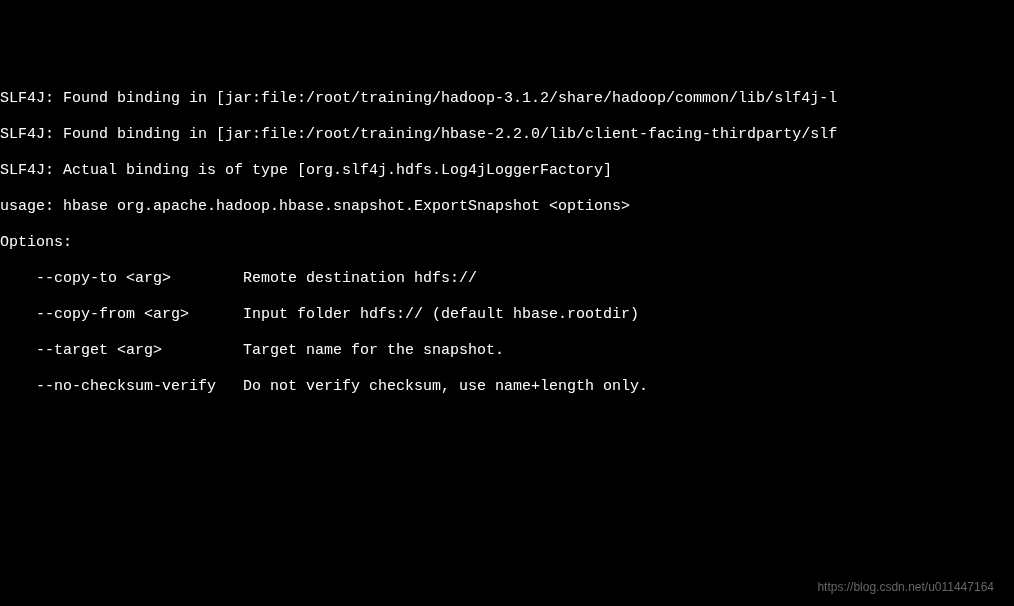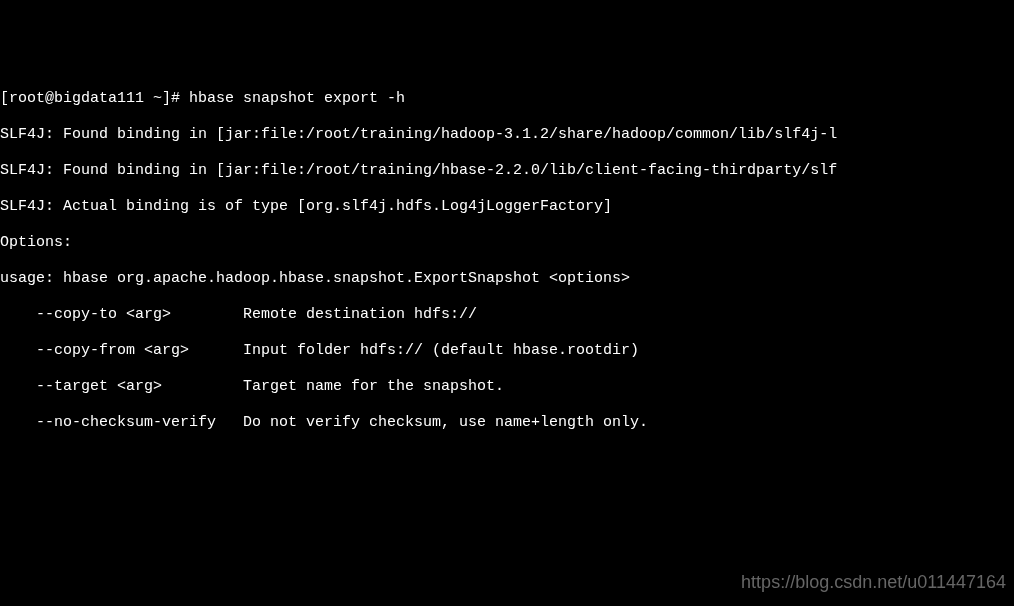--- a/index.html
+++ b/index.html
@@ -21,40 +21,39 @@
     }
     .terminal {
       padding: 0;
     }
     .line {
       white-space: pre;
     }
     .watermark {
       position: absolute;
       bottom: 12px;
-      right: 8px;
+      right: 20px;
       color: #888;
       font-family: Arial, sans-serif;
-      font-size: 18px;
+      font-size: 12px;
       opacity: 0.75;
       margin-left: 14px;
     }
   </style>
 </head>
 <body>
 
 
 
 <div class="terminal">
-<div class="line">[root@bigdata111 ~]# hbase snapshot export -h</div>
 <div class="line">SLF4J: Found binding in [jar:file:/root/training/hadoop-3.1.2/share/hadoop/common/lib/slf4j-l</div>
 <div class="line">SLF4J: Found binding in [jar:file:/root/training/hbase-2.2.0/lib/client-facing-thirdparty/slf</div>
 <div class="line">SLF4J: Actual binding is of type [org.slf4j.hdfs.Log4jLoggerFactory]</div>
+<div class="line">usage: hbase org.apache.hadoop.hbase.snapshot.ExportSnapshot &lt;options&gt;</div>
 <div class="line">Options:</div>
-<div class="line">usage: hbase org.apache.hadoop.hbase.snapshot.ExportSnapshot &lt;options&gt;</div>
 <div class="line">    --copy-to &lt;arg&gt;        Remote destination hdfs://</div>
 <div class="line">    --copy-from &lt;arg&gt;      Input folder hdfs:// (default hbase.rootdir)</div>
 <div class="line">    --target &lt;arg&gt;         Target name for the snapshot.</div>
 <div class="line">    --no-checksum-verify   Do not verify checksum, use name+length only.</div>
 
 
 
 
 
 

